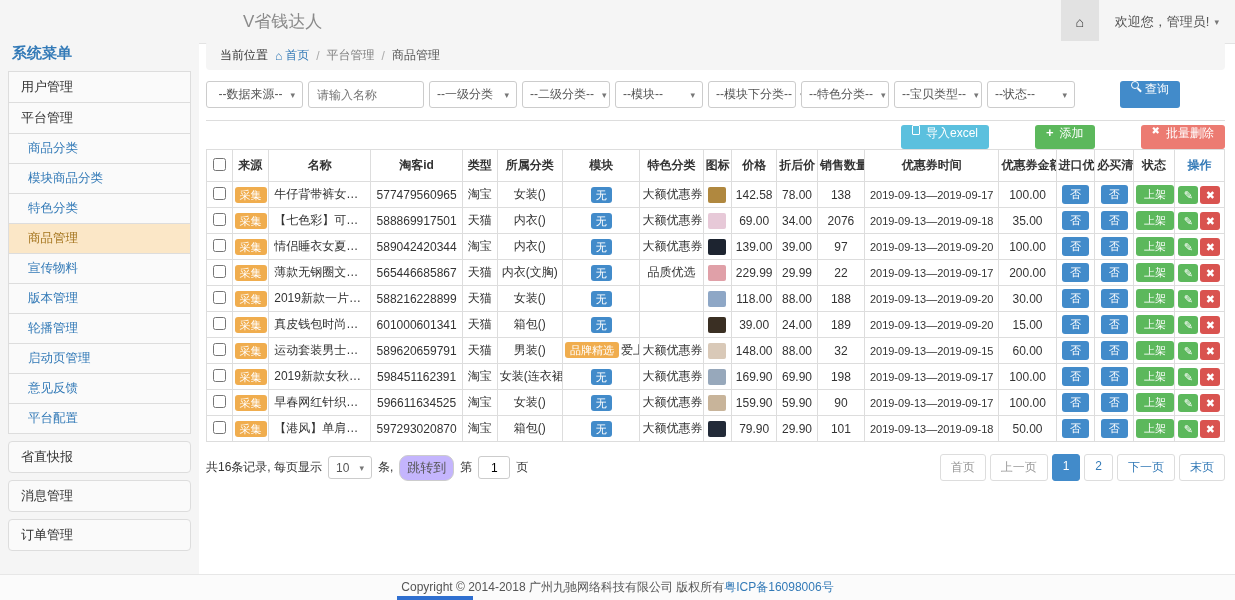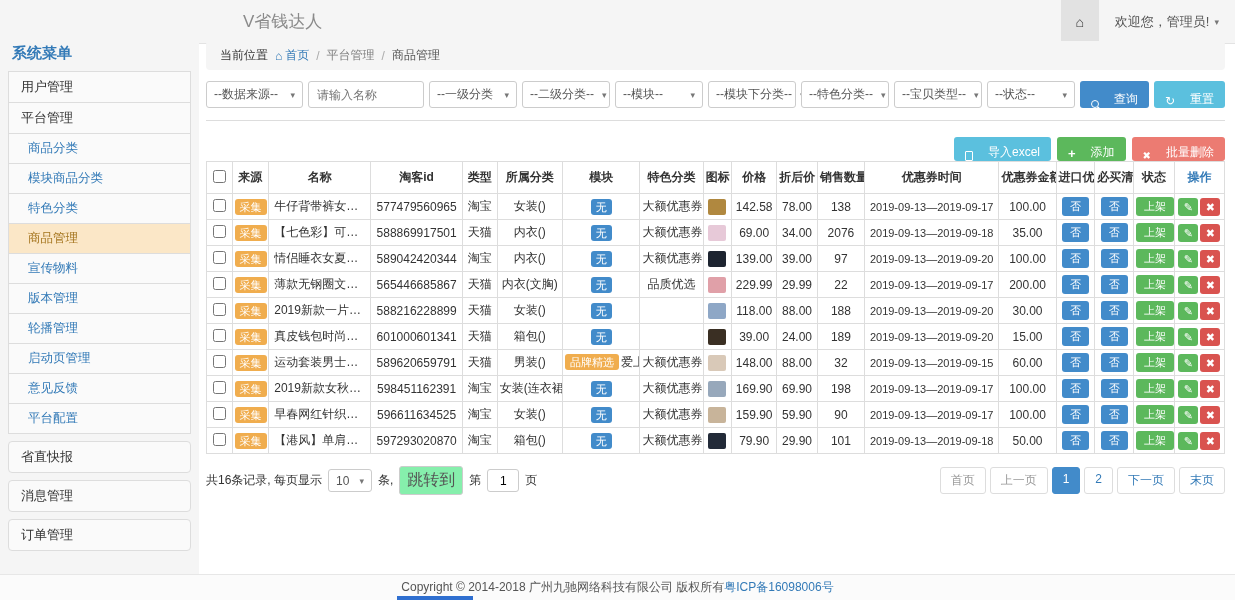--- a/index.html
+++ b/index.html
@@ -27,30 +27,30 @@
   .main{position:absolute;left:206px;right:10px;top:31px;bottom:26px;overflow:hidden;}
   .breadcrumb{margin-top:10px;background:#f5f5f5;border-radius:4px;padding:6px 14px;display:flex;align-items:center;gap:7px;font-size:12px;}
   .bc-label{color:#333;}
   .bc-home{color:#337ab7;cursor:pointer;display:inline-flex;align-items:center;gap:3px;}
   .bc-sep{color:#aaa;}
   .bc-item{color:#808080;}
   .bc-item.dark{color:#555;}
   
   .filters{margin-top:11px;display:flex;align-items:center;gap:5px;}
   .sel{border:1px solid #ccc;border-radius:3px;background:#fff;height:27px;padding:0 7px;display:inline-flex;align-items:center;justify-content:space-between;gap:8px;color:#555;cursor:pointer;min-width:88px;white-space:nowrap;}
-  .sel.w96{min-width:97px;}
+  .sel.w96{min-width:97px;justify-content:flex-end;}
   .sel.w44{min-width:44px;height:23px;}
   .txt{height:27px;border:1px solid #ccc;border-radius:3px;padding:0 8px;width:116px;font-size:12px;font-family:inherit;color:#333;}
-  .btn{border:none;border-radius:3px;color:#fff;height:27px;padding:0 11px;font-size:12px;display:inline-flex;align-items:flex-end;gap:15px;cursor:pointer;font-family:inherit;white-space:nowrap;}
+  .btn{border:none;border-radius:3px;color:#fff;height:27px;padding:0 11px;font-size:12px;display:inline-flex;align-items:flex-start;gap:6px;cursor:pointer;font-family:inherit;white-space:nowrap;margin-left:40px;}
   .btn-search{background:#428bca;}
   .btn-reset{background:#5bc0de;}
   .mag{width:8px;height:8px;border:1.5px solid #fff;border-radius:50%;position:relative;display:inline-block;}
   .mag::after{content:"";position:absolute;width:5px;height:1.5px;background:#fff;transform:rotate(45deg);right:-4px;bottom:-2px;}
   
-  .panel{margin-top:12px;border-top:1px solid #ddd;padding-top:16px;}
+  .panel{margin-top:12px;border-top:1px solid #ddd;padding-top:4px;}
   .actions{display:flex;justify-content:flex-end;gap:6px;}
   .btn-import{background:#5bc0de;height:24px;}
   .btn-add{background:#5cb85c;height:24px;}
   .btn-del{background:#ec7b72;height:24px;}
   .file-ic{width:8px;height:10px;border:1px solid #fff;border-radius:1px;display:inline-block;}
   .plus{font-weight:bold;font-size:13px;}
   .tiny-ic{font-size:10px;}
   
   table.grid{width:100%;border-collapse:collapse;table-layout:fixed;font-size:12px;}
   .grid th,.grid td{border:1px solid #ddd;text-align:center;padding:3px 2px;white-space:nowrap;overflow:hidden;}
@@ -64,21 +64,21 @@
   .mod-extra{margin-left:2px;font-size:12px;color:#333;}
   .pill{border:none;border-radius:3px;color:#fff;font-size:11px;padding:2px 8px;cursor:pointer;font-family:inherit;}
   .pill.blue{background:#428bca;}
   .pill.green{background:#5cb85c;}
   .sq{width:20px;height:18px;border:none;border-radius:3px;color:#fff;margin:0 1px;font-size:11px;line-height:16px;cursor:pointer;padding:0;}
   .sq.green{background:#5cb85c;}
   .sq.red{background:#d9534f;}
   .thumb{display:inline-block;width:18px;height:16px;border-radius:2px;vertical-align:middle;background:#c6cdd6;}
   
   .pagebar{margin-top:12px;display:flex;align-items:center;gap:6px;font-size:12px;color:#333;}
-  .jump-btn{background:#86efac;border:1px solid #ccc;border-radius:3px;padding:3px 7px;font-size:16px;color:#555;cursor:pointer;font-family:inherit;}
+  .jump-btn{background:#c4b5fd;border:1px solid #ccc;border-radius:9px;padding:3px 7px;font-size:13px;color:#555;cursor:pointer;font-family:inherit;}
   .jump-input{width:32px;height:23px;border:1px solid #ccc;border-radius:3px;text-align:center;font-size:12px;font-family:inherit;}
   .pg{margin-left:auto;display:flex;}
   .pg-btn{border:1px solid #ddd;background:#fff;color:#337ab7;padding:4px 10px;border-radius:3px;margin-left:4px;font-size:12px;cursor:pointer;text-decoration:none;}
   .pg-btn.disabled{color:#999;}
   .pg-btn.active{background:#428bca;border-color:#428bca;color:#fff;}
   
   .footer{position:absolute;left:0;right:0;bottom:0;height:26px;background:#fbfbfb;border-top:1px solid #e7e7e7;display:flex;align-items:center;justify-content:center;font-size:12px;color:#555;}
   .icp{color:#337ab7;text-decoration:none;cursor:pointer;}
   .bluestrip{position:absolute;left:397px;bottom:0;width:76px;height:4px;background:#2f6fd0;z-index:9;}
 </style>

